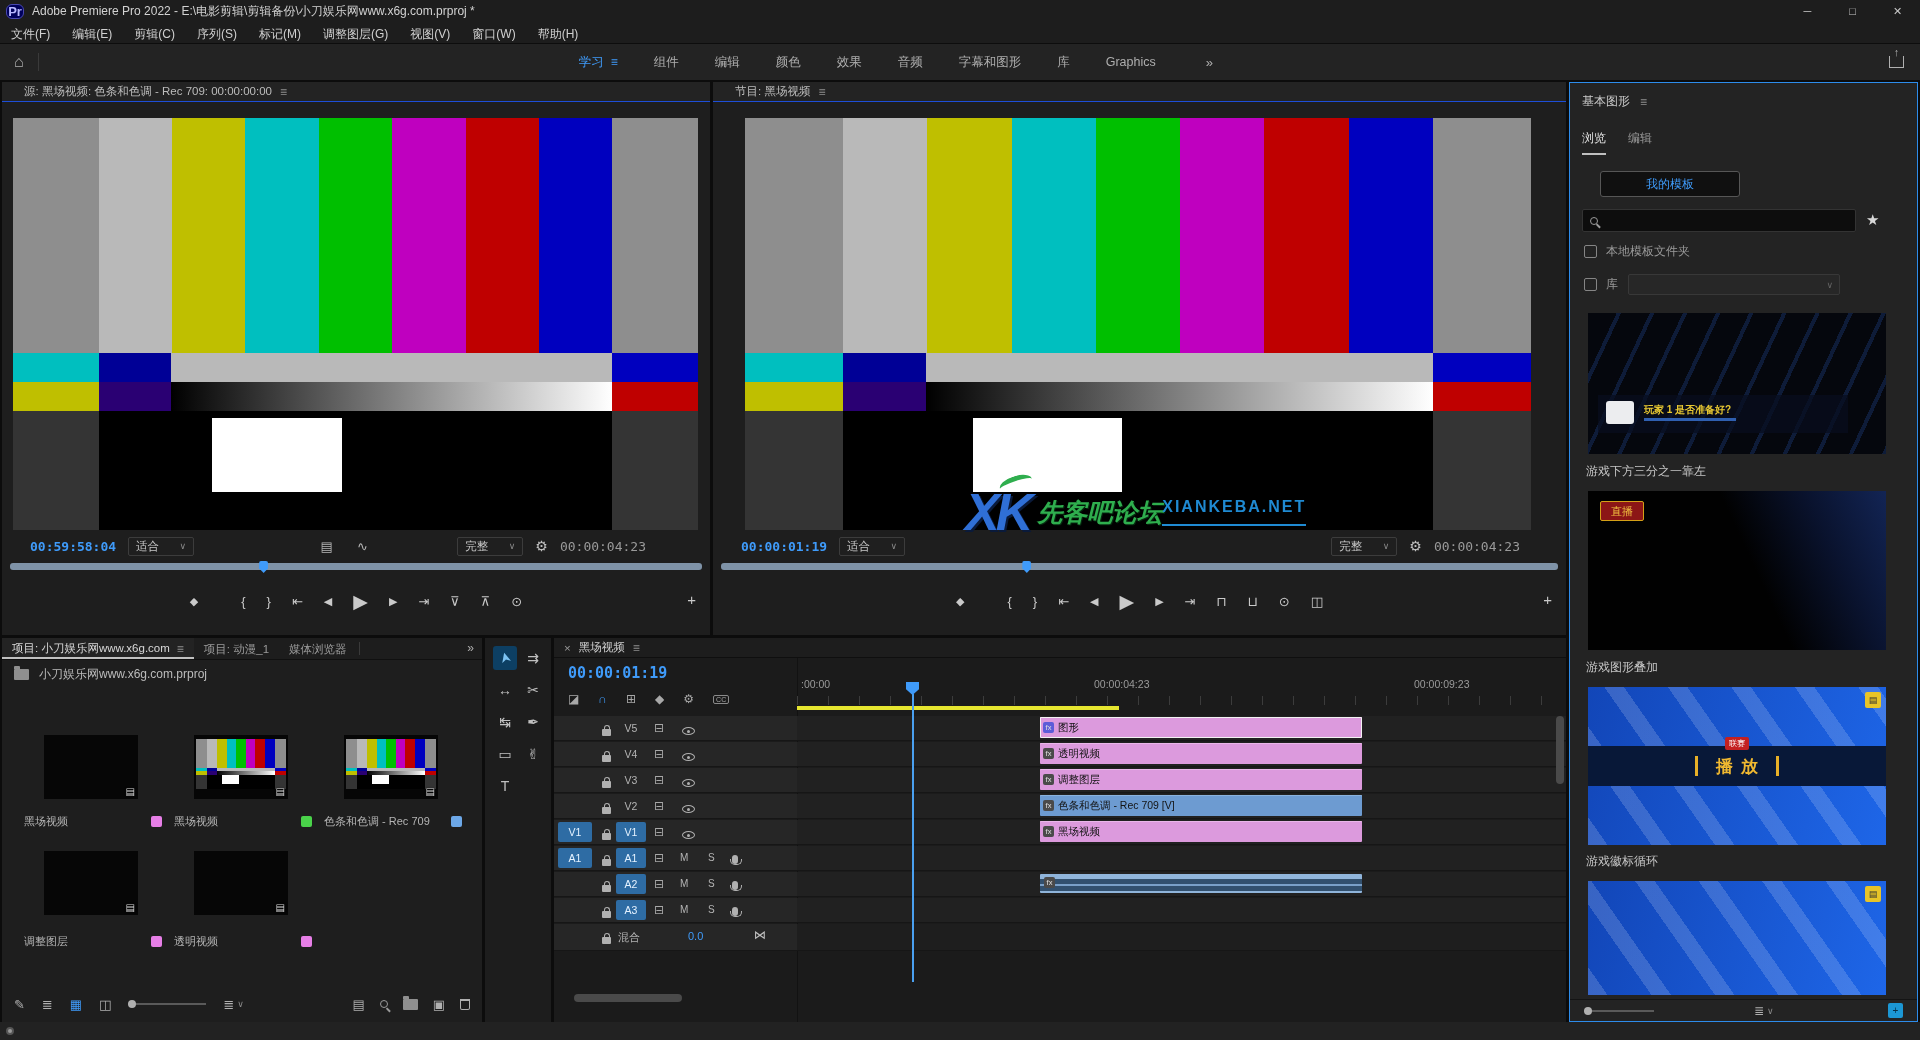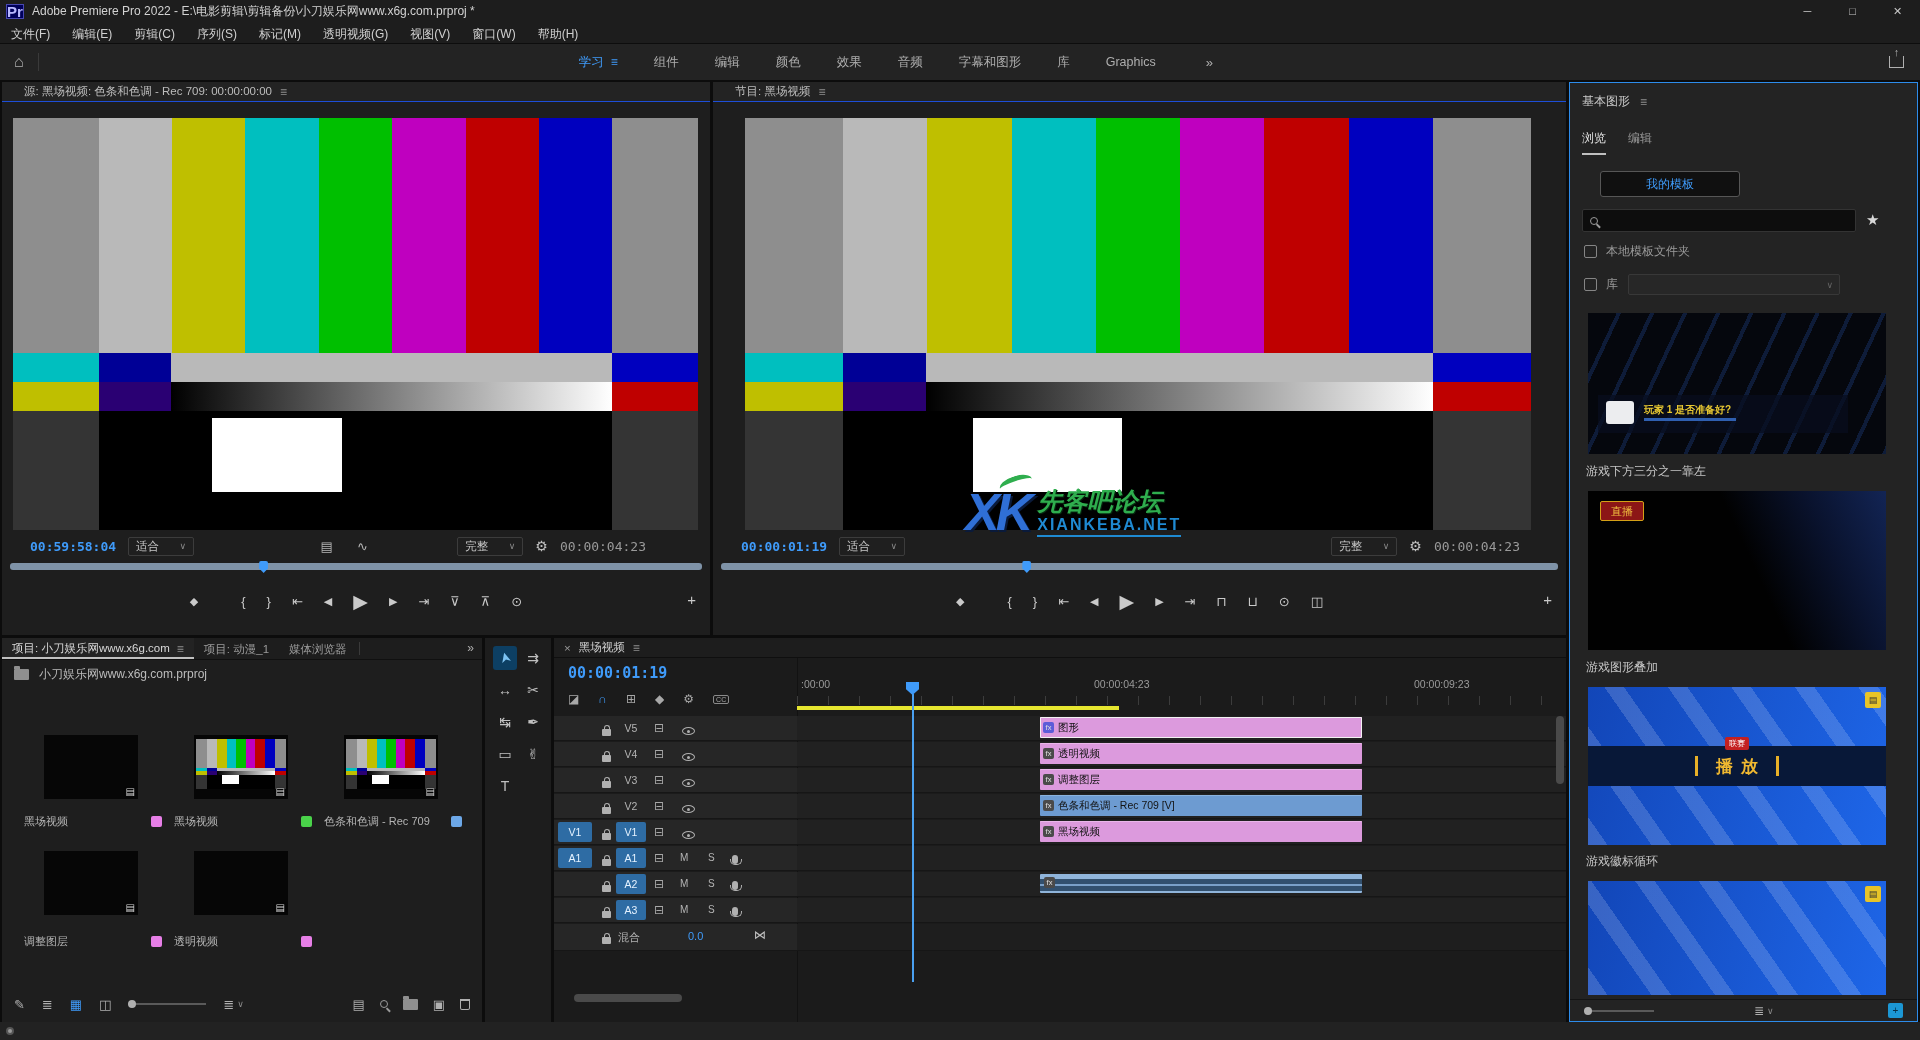--- a/index.html
+++ b/index.html
@@ -1,20 +1,20 @@
 <!DOCTYPE html>
 <html><head>
 <meta charset="utf-8">
 <style>
 *{margin:0;padding:0;box-sizing:border-box;font-family:"Liberation Sans","DejaVu Sans",sans-serif;-webkit-font-smoothing:antialiased}
 body{background:#000}
 .app{position:relative;width:1920px;height:1040px;background:#101010;color:#c8c8c8;overflow:hidden;font-size:12px}
 
 .tbar{position:absolute;top:0;left:0;right:0;height:22px;background:#1d1d1d;display:flex;align-items:center}
-.prlogo{width:18px;height:15px;background:#00005b;border:1px solid #4848b0;border-radius:0;color:#b8b8ff;font-size:15px;font-weight:bold;display:flex;align-items:center;justify-content:center;margin:0 8px 0 6px}
+.prlogo{width:18px;height:15px;background:#00005b;border:1px solid #4848b0;border-radius:6px;color:#b8b8ff;font-size:13px;font-weight:bold;display:flex;align-items:center;justify-content:center;margin:0 8px 0 6px}
 .ttxt{font-size:12px;color:#d2d2d2}
 .wbtns{margin-left:auto;display:flex;height:100%}
 .wbtn{width:45px;display:flex;align-items:center;justify-content:center;color:#c8c8c8;font-size:11px}
 .mbar{position:absolute;top:22px;left:0;right:0;height:22px;background:#1d1d1d;display:flex;align-items:flex-end;border-bottom:1px solid #0d0d0d}
 .mitem{padding:0 11px;font-size:12px;color:#d0d0d0}
 .wsbar{position:absolute;top:44px;left:0;right:0;height:36px;background:#232323;display:flex;align-items:center}
 .home{margin-left:14px;font-size:16px;color:#b0b0b0;padding-right:14px;border-right:1px solid #3a3a3a}
 .wstabs{display:flex;gap:36px;margin-left:540px;align-items:center;font-size:12.5px;color:#aeaeae}
 .wstab{display:flex;gap:7px;align-items:center}
 .wstab.active{color:#3f9bfa}
@@ -56,21 +56,21 @@
 .scrub .ph{position:absolute;top:-2px;width:9px;height:12px;background:#3f9bfa;border-radius:2px;clip-path:polygon(0 0,100% 0,100% 60%,50% 100%,0 60%)}
 .mtrans{position:absolute;left:0;right:0;top:502px;height:34px;display:flex;align-items:center;justify-content:center;gap:21px;color:#cacaca}
 .ti{font-size:13px;line-height:1}
 .ti.big{font-size:19px}
 .ti.sm{font-size:11px}
 .plusbtn{position:absolute;right:14px;top:509px;font-size:15px;color:#cacaca}
 
 .wm{position:absolute;left:252px;top:400px;display:flex;align-items:center;gap:8px;z-index:6}
 .wmlogo{font-size:52px;font-weight:900;font-style:italic;color:#2f6fd6;text-shadow:2px 2px 0 #0a1a3a;letter-spacing:-4px}
 .wmleaf{position:absolute;left:34px;top:-6px;width:34px;height:16px;border-top:5px solid #2fae4e;border-radius:50%;transform:rotate(-18deg)}
-.wmtxt{display:flex;flex-direction:column;line-height:1.15}
+.wmtxt{display:flex;flex-direction:row;line-height:1.15}
 .wmt1{font-size:25px;font-weight:900;font-style:italic;color:#2fae4e;text-shadow:1px 1px 0 #062a10}
 .wmt2{font-size:16px;font-weight:bold;color:#1f8ad2;letter-spacing:2px;border-bottom:2px solid #1f8ad2;padding-bottom:1px}
 
 .ptabs{height:22px;display:flex;align-items:stretch;background:#1d1d1d;border-bottom:1px solid #101010;font-size:11.5px;color:#9a9a9a}
 .ptab{padding:4px 10px 2px;display:flex;gap:7px;align-items:center}
 .ptab.active{color:#d8d8d8;background:#232323;border-bottom:2px solid #c0c0c0}
 .ptabsep{border-left:1px solid #3a3a3a;margin:4px 2px}
 .povf{margin-left:auto;padding:3px 8px;color:#aeaeae;font-size:12px}
 .binrow{position:absolute;left:12px;top:28px;display:flex;gap:10px;align-items:center;font-size:12px;color:#bcbcbc}
 .srow{position:absolute;left:12px;right:10px;top:52px;height:21px;display:flex;align-items:center;gap:14px}
@@ -190,21 +190,21 @@
       <span class="wbtn">✕</span>
     </span>
   </div>
 
   <div class="mbar">
     <span class="mitem">文件(F)</span>
     <span class="mitem">编辑(E)</span>
     <span class="mitem">剪辑(C)</span>
     <span class="mitem">序列(S)</span>
     <span class="mitem">标记(M)</span>
-    <span class="mitem">透明视频(G)</span>
+    <span class="mitem">调整图层(G)</span>
     <span class="mitem">视图(V)</span>
     <span class="mitem">窗口(W)</span>
     <span class="mitem">帮助(H)</span>
   </div>
 
   <div class="wsbar">
     <span class="home">⌂</span>
     <span class="wstabs">
       <span class="wstab active">
           <span>学习</span>

